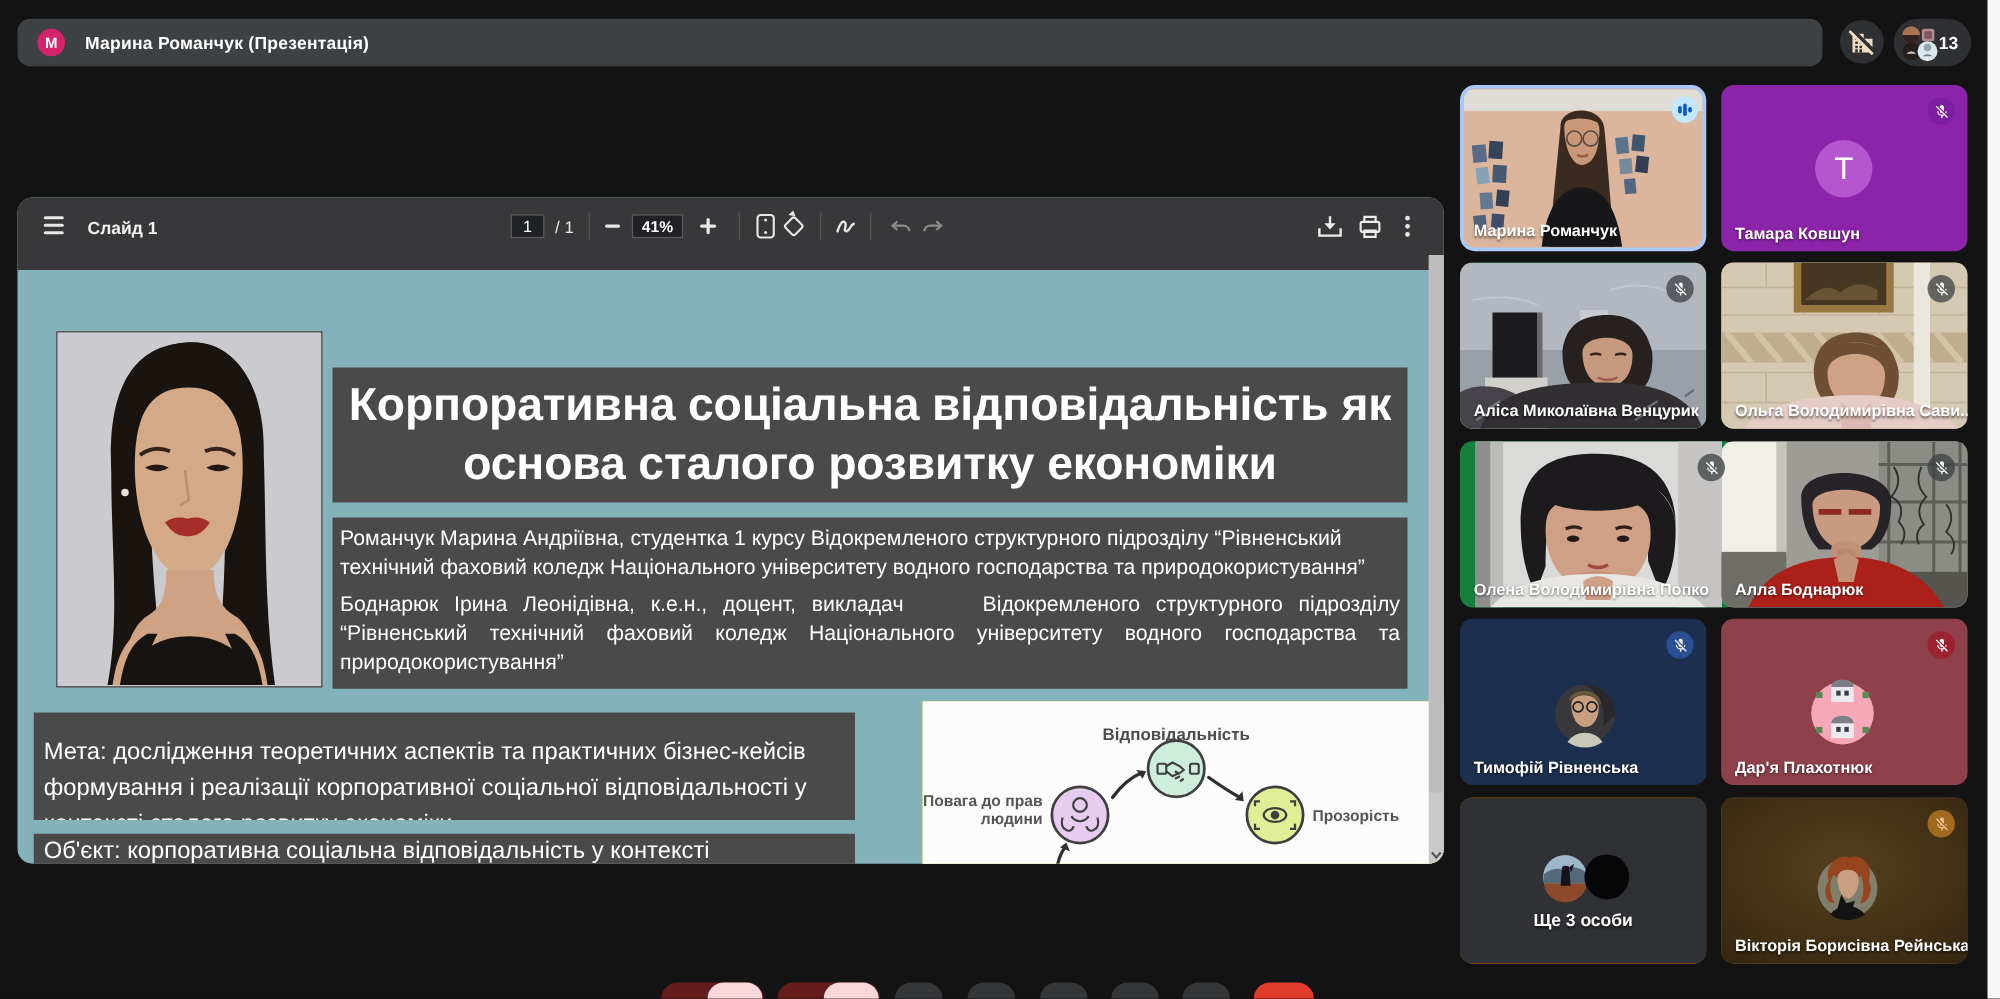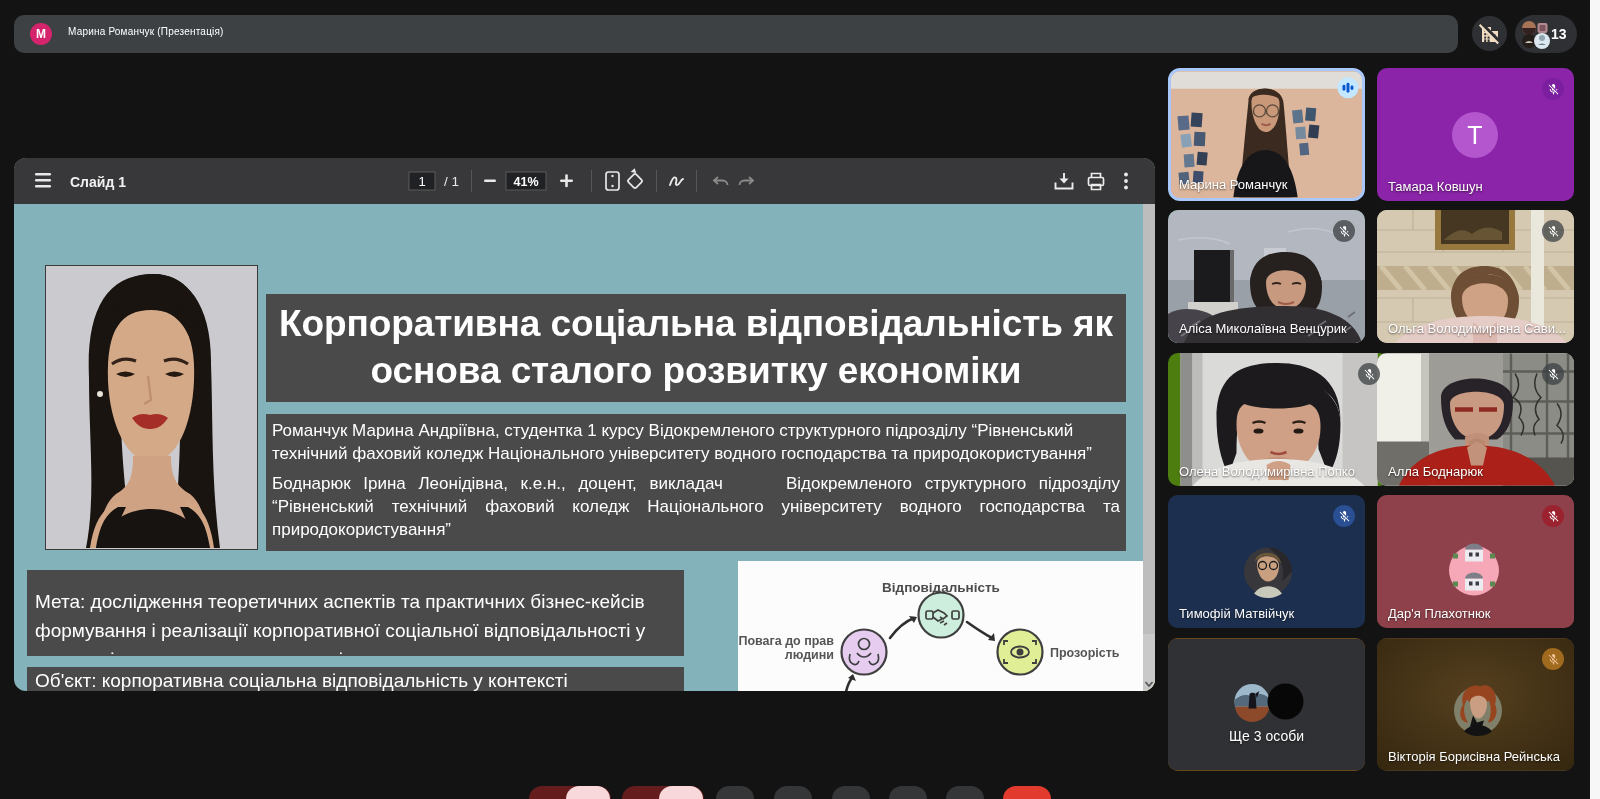--- a/index.html
+++ b/index.html
@@ -1,37 +1,37 @@
 <!DOCTYPE html>
 <html><head><meta charset="utf-8">
 <style>
 *{box-sizing:border-box;margin:0;padding:0}
 html,body{width:1600px;height:799px;background:#131314;font-family:"Liberation Sans",sans-serif;overflow:hidden}
 .abs{position:absolute}
 #stage{position:relative;width:1600px;height:799px}
 #topbar{left:14px;top:15px;width:1444px;height:38px;background:#3e4144;border-radius:10px}
 #mcirc{left:30px;top:23px;width:22px;height:22px;border-radius:50%;background:#d5246c;color:#fff;font-size:12px;font-weight:bold;text-align:center;line-height:22px}
-#topname{left:68px;top:26px;color:#fff;font-size:10px;font-weight:normal;letter-spacing:.2px}
+#topname{left:68px;top:26px;color:#fff;font-size:14px;font-weight:bold;letter-spacing:.2px}
 #bldbtn{left:1472px;top:16px;width:35px;height:35px;border-radius:50%;background:#2e3033}
 #peoplepill{left:1515px;top:15px;width:62px;height:38px;border-radius:19px;background:#2e3033}
 #pcount{left:1551px;top:26px;color:#fff;font-size:14px;font-weight:bold}
 #winscroll{left:1590px;top:0;width:10px;height:799px;background:#f7f7f7}
 #viewer{left:14px;top:158px;width:1141px;height:533px;background:#84b2bb;border-radius:12px;overflow:hidden}
-#vtoolbar{left:0;top:0;width:1141px;height:46px;background:#38383a}
+#vtoolbar{left:0;top:0;width:1141px;height:58px;background:#38383a}
 #vscroll{left:1129px;top:46px;width:12px;height:487px;background:#c9c9c9}
 .dkbox{background:#4a4a4a;color:#fff}
 #box1{left:252px;top:67px;width:860px;height:46px;font-size:30px;text-align:center;line-height:47px}
 #box2{left:252px;top:136px;width:860px;height:108px;font-size:37px;font-weight:bold;text-align:center;line-height:47px;padding-top:6px;letter-spacing:-.1px}
 #box3{left:252px;top:256px;width:860px;height:137px;font-size:17px;padding:5px 6px;line-height:23px}
 #photo{left:31px;top:107px;width:213px;height:285px;background:#cbcbcf;border:1.5px solid #3a3a3a}
 #meta{left:13px;top:412px;width:657px;height:86px;font-size:19px;padding:17px 8px;line-height:29px;overflow:hidden}
 #objt{left:13px;top:509px;width:657px;height:26px;font-size:19px;padding:2px 8px;line-height:23px;overflow:visible}
 #diagram{left:724px;top:403px;width:481px;height:132px;background:#fde047}
 .tile{border-radius:10px;overflow:hidden}
-.tname{position:absolute;left:11px;bottom:7px;color:#fff;font-size:13px;font-weight:400;text-shadow:0 1px 2px rgba(0,0,0,.6);white-space:nowrap;z-index:5}
+.tname{position:absolute;left:11px;bottom:7px;color:#fff;font-size:13px;font-weight:700;text-shadow:0 1px 2px rgba(0,0,0,.6);white-space:nowrap;z-index:5}
 .mut{position:absolute;top:10px;right:10px;width:22px;height:22px;border-radius:50%;z-index:5;display:flex;align-items:center;justify-content:center}
 .mut svg{width:13px;height:13px}
 .bbtn{position:absolute;top:786px;height:13px}
 .tsvg{position:absolute;left:0;top:0;width:100%;height:100%}
 </style></head>
 <body>
 <div id="stage">
   <div class="abs" id="topbar"></div>
   <div class="abs" id="mcirc">M</div>
   <div class="abs" id="topname">Марина Романчук (Презентація)</div>
@@ -296,21 +296,21 @@
       <path d="M96 112 l12 9 12-9 v21 h-24z" fill="#dcb8b0"></path>
     </svg>
     <div class="mut" style="background:rgba(60,64,67,.75)">
       <svg viewBox="0 0 24 24" fill="#fff">
           <path d="M19 11h-1.7c0 .74-.16 1.43-.43 2.05l1.23 1.23c.56-.98.9-2.09.9-3.28zm-4.02.17c0-.06.02-.11.02-.17V5c0-1.66-1.34-3-3-3S9 3.34 9 5v.18l5.98 5.99zM4.27 3L3 4.27l6.01 6.01V11c0 1.66 1.33 3 2.99 3 .22 0 .44-.03.65-.08l1.66 1.66c-.71.33-1.5.52-2.31.52-2.76 0-5.3-2.1-5.3-5.1H5c0 3.41 2.72 6.23 6 6.72V21h2v-3.28c.91-.13 1.77-.45 2.54-.9L19.73 21 21 19.73 4.27 3z"></path>
         </svg>
     </div>
     <span class="tname">Ольга Володимирівна Сави...</span>
   </div>
 
-  <div class="abs tile" id="t5" style="left:1168px;top:353px;width:222px;height:133px;background:#4d7c0f">
+  <div class="abs tile" id="t5" style="left:1168px;top:353px;width:222px;height:133px;background:#15803d">
     <svg class="tsvg" viewBox="0 0 197 133">
       <rect width="197" height="133" fill="#dadad8"></rect>
       <rect width="12" height="133" fill="#8e8e8c"></rect>
       <rect x="12" width="10" height="133" fill="#bcbcba"></rect>
       <rect x="162" y="0" width="35" height="133" fill="#c6c5c3"></rect>
       <path d="M36 64 C36 8 160 8 160 70 C160 94 156 108 148 122 L138 96 C138 72 136 60 130 52 C106 60 86 60 64 52 C58 62 56 76 56 100 L48 122 C40 106 36 88 36 64z" fill="#1d1a1e"></path>
       <path d="M56 72 C56 52 62 46 97 46 C132 46 140 54 140 74 C140 102 121 121 97 121 C75 121 56 100 56 72z" fill="#cfa085"></path>
       <path d="M54 64 C56 42 68 34 97 34 C126 34 138 44 142 66 C142 54 140 50 136 48 C122 58 72 58 58 48 C56 50 54 56 54 64z" fill="#1d1a1e"></path>
       <path d="M36 64 C36 18 66 10 97 10 C128 10 160 22 160 68 C158 36 132 28 97 28 C62 28 38 38 36 64z" fill="#1d1a1e"></path>
       <path d="M72 70 q7 -3 13 0 M112 70 q7 -3 13 0" stroke="#2e2018" stroke-width="2.4" fill="none"></path>
@@ -370,21 +370,21 @@
       <path d="M87 66 C88 54 112 54 113 68 C106 58 94 58 87 66z" fill="#6a5638"></path>
       <circle cx="94.5" cy="70" r="4" fill="none" stroke="#1a1a1a" stroke-width="1.3"></circle>
       <circle cx="105.5" cy="70" r="4" fill="none" stroke="#1a1a1a" stroke-width="1.3"></circle>
       <path d="M86 98 a17 17 0 0 1 28 0 a24 24 0 0 1 -28 0z" fill="#c9c9bb"></path>
     </svg>
     <div class="mut" style="background:#2a4f93">
       <svg viewBox="0 0 24 24" fill="#fff">
           <path d="M19 11h-1.7c0 .74-.16 1.43-.43 2.05l1.23 1.23c.56-.98.9-2.09.9-3.28zm-4.02.17c0-.06.02-.11.02-.17V5c0-1.66-1.34-3-3-3S9 3.34 9 5v.18l5.98 5.99zM4.27 3L3 4.27l6.01 6.01V11c0 1.66 1.33 3 2.99 3 .22 0 .44-.03.65-.08l1.66 1.66c-.71.33-1.5.52-2.31.52-2.76 0-5.3-2.1-5.3-5.1H5c0 3.41 2.72 6.23 6 6.72V21h2v-3.28c.91-.13 1.77-.45 2.54-.9L19.73 21 21 19.73 4.27 3z"></path>
         </svg>
     </div>
-    <span class="tname">Тимофій Матвійчук</span>
+    <span class="tname">Тимофій Рівненська</span>
   </div>
 
   <div class="abs tile" id="t8" style="left:1377px;top:495px;width:197px;height:133px;background:#8e414a">
     <svg class="tsvg" viewBox="0 0 197 132">
       <rect width="197" height="132" fill="#8e414a"></rect>
       <circle cx="97" cy="75" r="25" fill="#f7a8b8"></circle>
       <g>
         <rect x="88" y="54" width="18" height="12" fill="#ececf0"></rect>
         <path d="M88 54 a9 6 0 0 1 18 0z" fill="#7e7e88"></path>
         <rect x="92" y="57" width="3.5" height="4" fill="#3c3c46"></rect>

